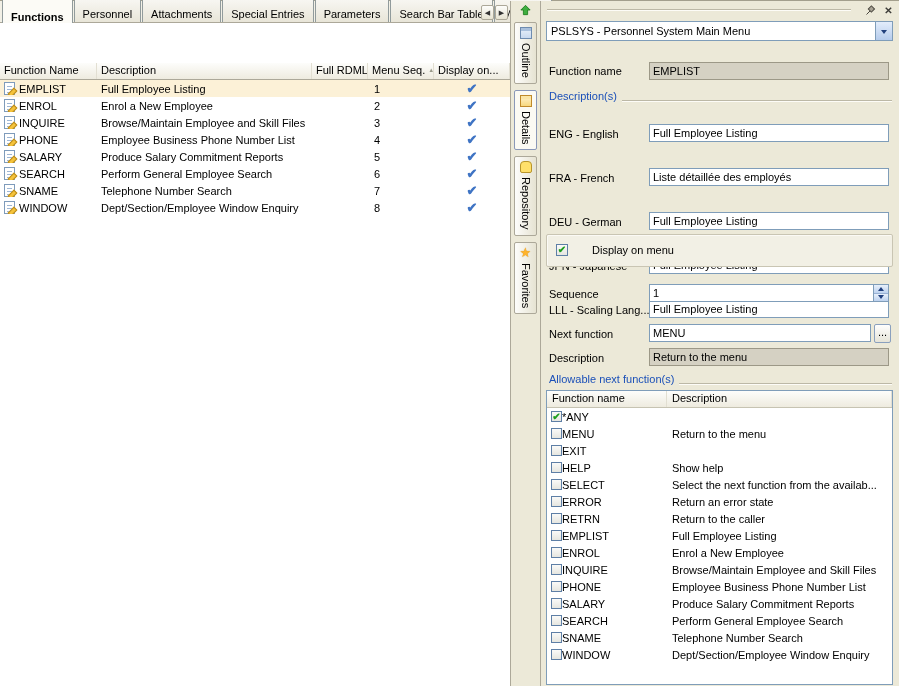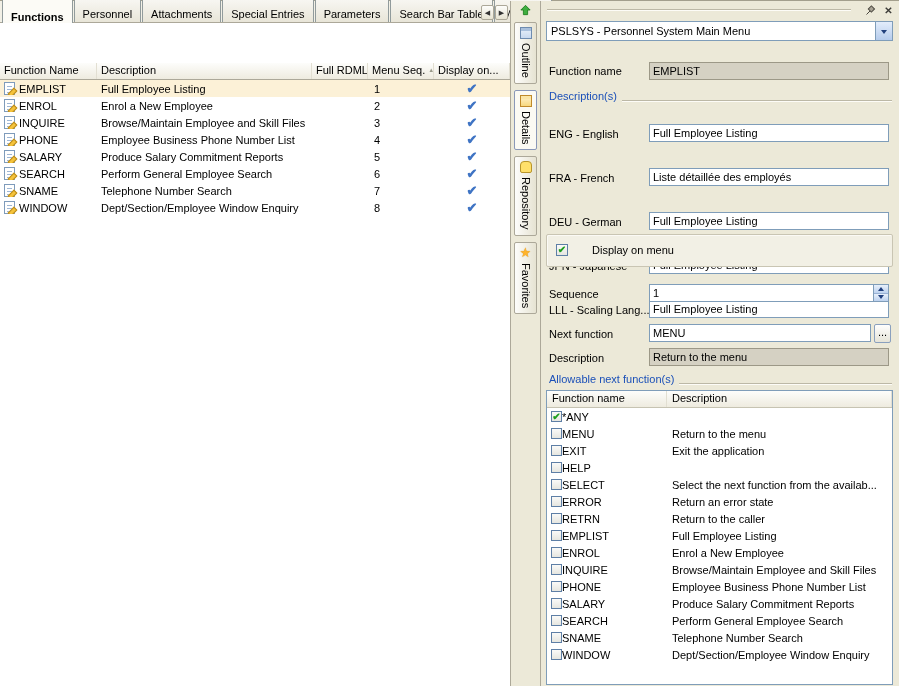--- a/index.html
+++ b/index.html
@@ -357,27 +357,27 @@
               <div class="cb small"></div>
               <span>MENU</span>
             </div>
             <div class="ds">Return to the menu</div>
           </div>
           <div class="arow">
             <div class="fn">
               <div class="cb small"></div>
               <span>EXIT</span>
             </div>
-            <div class="ds">Exit the application</div>
           </div>
           <div class="arow">
             <div class="fn">
               <div class="cb small"></div>
               <span>HELP</span>
             </div>
+            <div class="ds">Show help</div>
           </div>
           <div class="arow">
             <div class="fn">
               <div class="cb small"></div>
               <span>SELECT</span>
             </div>
             <div class="ds">Select the next function from the availab...</div>
           </div>
           <div class="arow">
             <div class="fn">

